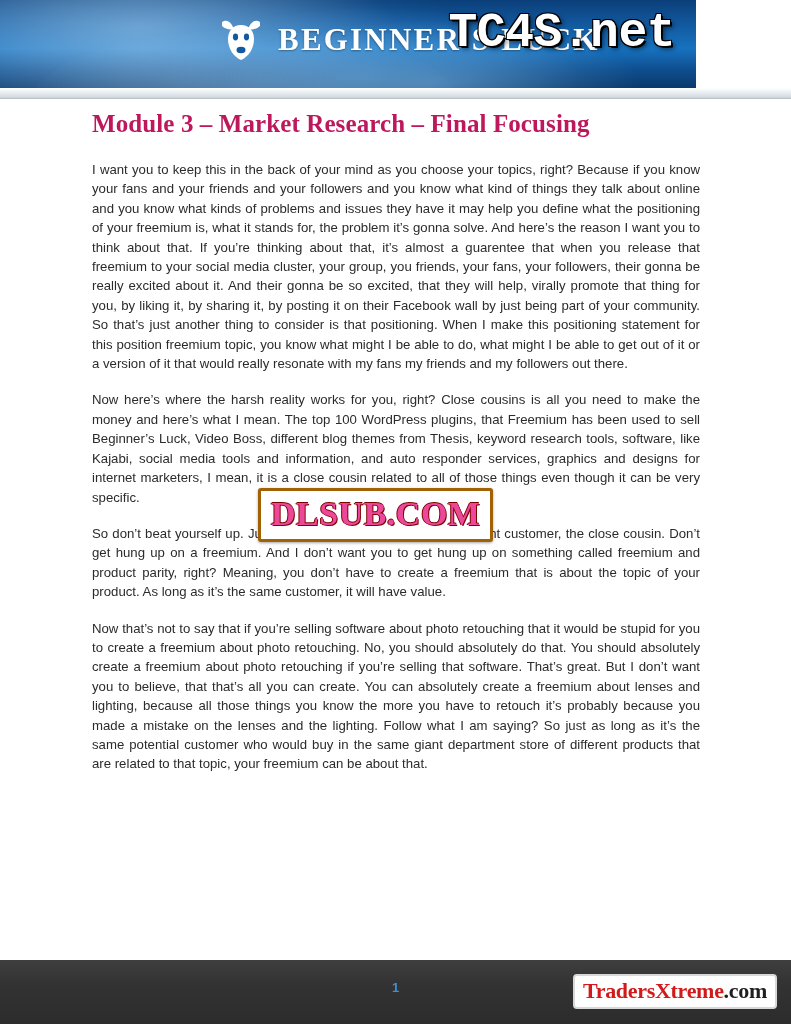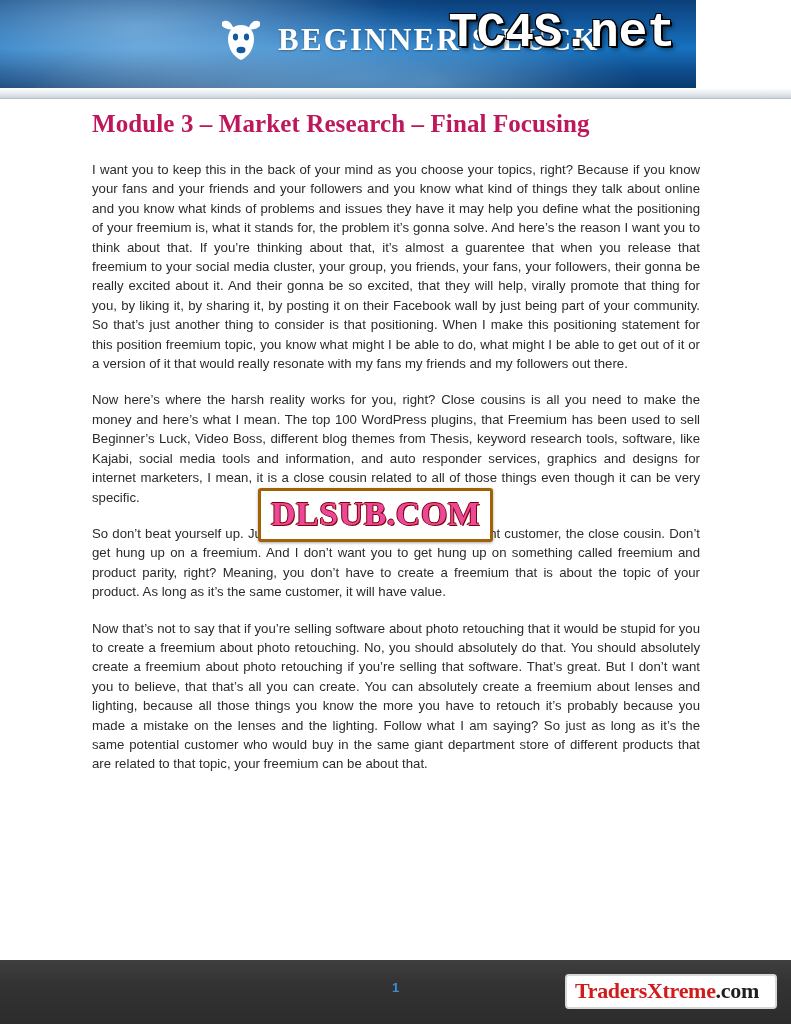--- a/index.html
+++ b/index.html
@@ -167,21 +167,21 @@
     font-size: 13px;
     font-weight: bold;
   }
   .footer-logo {
     position: absolute;
     right: 14px;
     top: 14px;
     background: #ffffff;
     border: 2px solid #d8d8d8;
     border-radius: 4px;
-    padding: 2px 16px 3px 8px;
+    padding: 2px 8px 3px 8px;
     font-family: "Liberation Serif", serif;
     font-size: 22px;
     font-weight: bold;
     white-space: nowrap;
     letter-spacing: -0.3px;
   }
   .footer-logo .part-red { color: #d11a1a; }
   .footer-logo .part-dark { color: #1f1f1f; }
 </style>
 </head>

